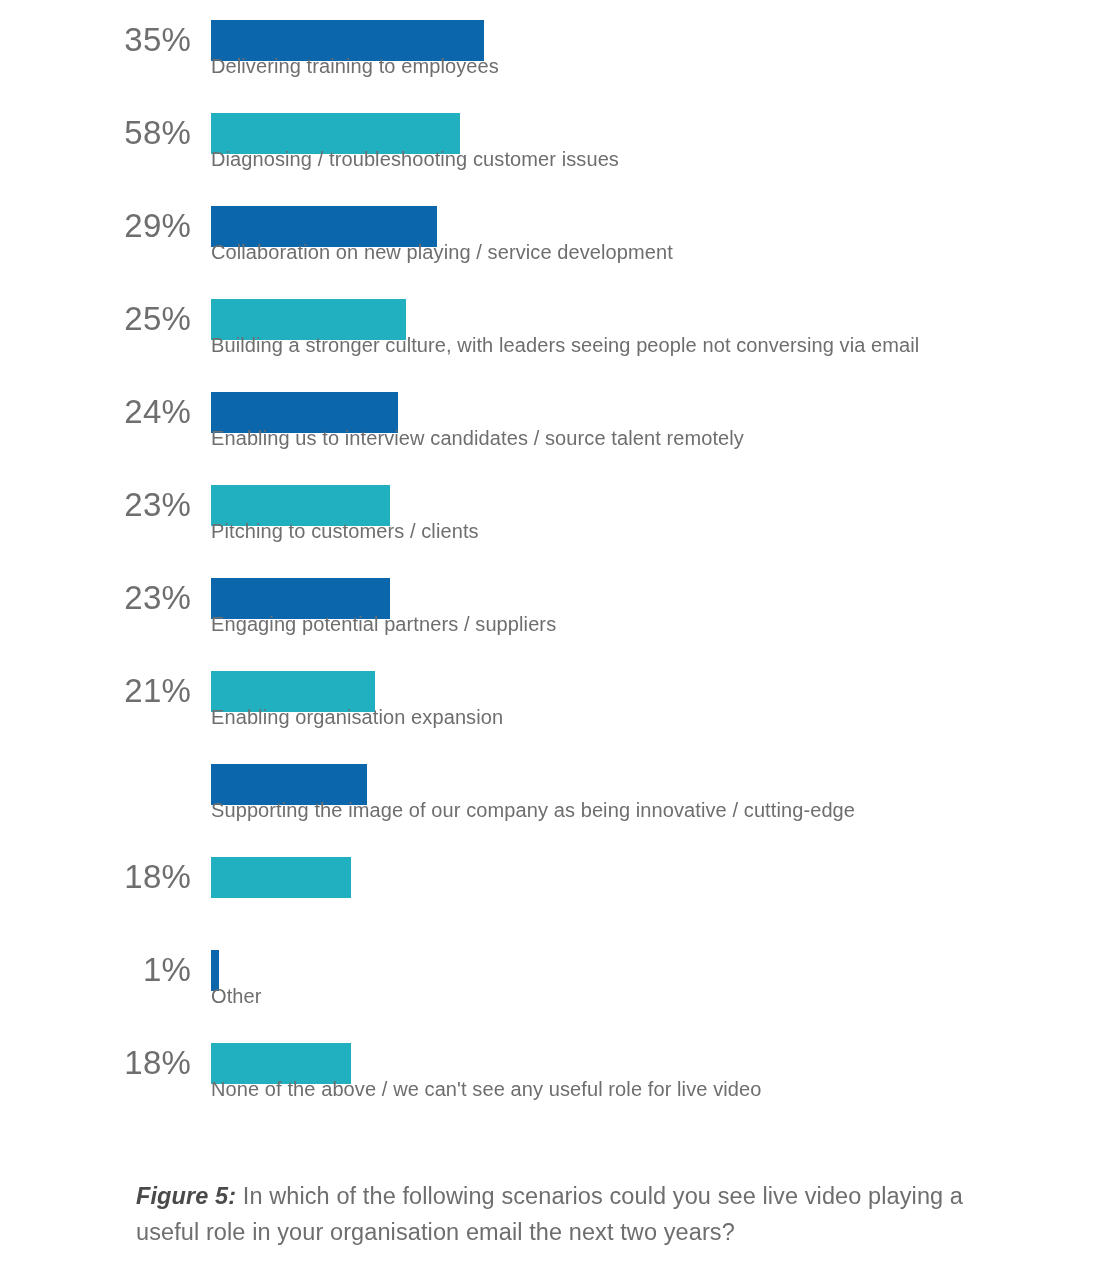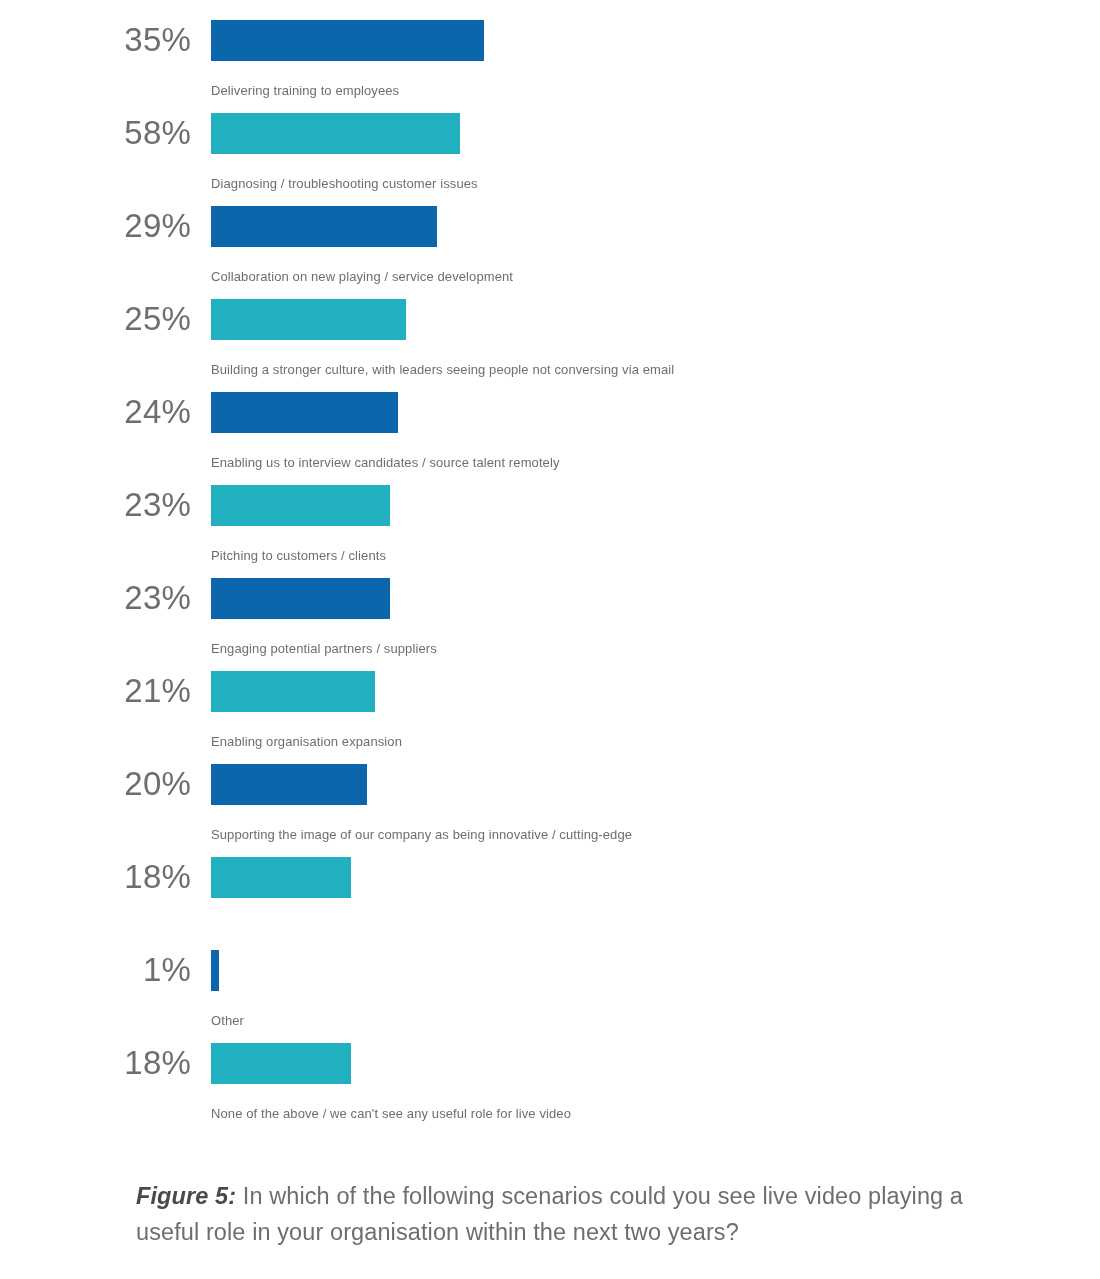--- a/index.html
+++ b/index.html
@@ -59,22 +59,22 @@
 
   .bar {
     height: 41px;
     width: 0;
     border-radius: 0;
   }
 
   .cat-label {
     position: absolute;
     left: 211px;
-    top: 67px;
-    font-size: 13px;
+    top: 42px;
+    font-size: 20px;
     line-height: 28px;
     color: #6e6e6e;
     white-space: nowrap;
     letter-spacing: 0.1px;
   }
 
   
   .caption {
     position: absolute;
     left: 136px;
@@ -147,21 +147,20 @@
         <div class="cat-label">Engaging potential partners / suppliers</div>
       </div>
       <div class="bar-row">
         <div class="value-label">21%</div>
         <div class="bar-track">
           <div class="bar" style="width: 164px; background: rgb(32, 176, 192);"></div>
         </div>
         <div class="cat-label">Enabling organisation expansion</div>
       </div>
       <div class="bar-row">
-        <div class="value-label">20%</div>
         <div class="bar-track">
           <div class="bar" style="width: 156px; background: rgb(12, 102, 171);"></div>
         </div>
         <div class="cat-label">Supporting the image of our company as being innovative / cutting-edge</div>
       </div>
       <div class="bar-row">
         <div class="value-label">18%</div>
         <div class="bar-track">
           <div class="bar" style="width: 140px; background: rgb(32, 176, 192);"></div>
         </div>
@@ -176,16 +175,16 @@
       <div class="bar-row">
         <div class="value-label">18%</div>
         <div class="bar-track">
           <div class="bar" style="width: 140px; background: rgb(32, 176, 192);"></div>
         </div>
         <div class="cat-label">None of the above / we can't see any useful role for live video</div>
       </div>
     </div>
 
   <div class="caption">
-    <span class="fig-no">Figure 5:</span><span> In which of the following scenarios could you see live video playing a useful role in your organisation within the next two years?</span>
+    <span class="fig-no">Figure 5:</span><span> In which of the following scenarios could you see live video playing a useful role in your organisation email the next two years?</span>
   </div>
 
 </div>
 
 </body></html>

